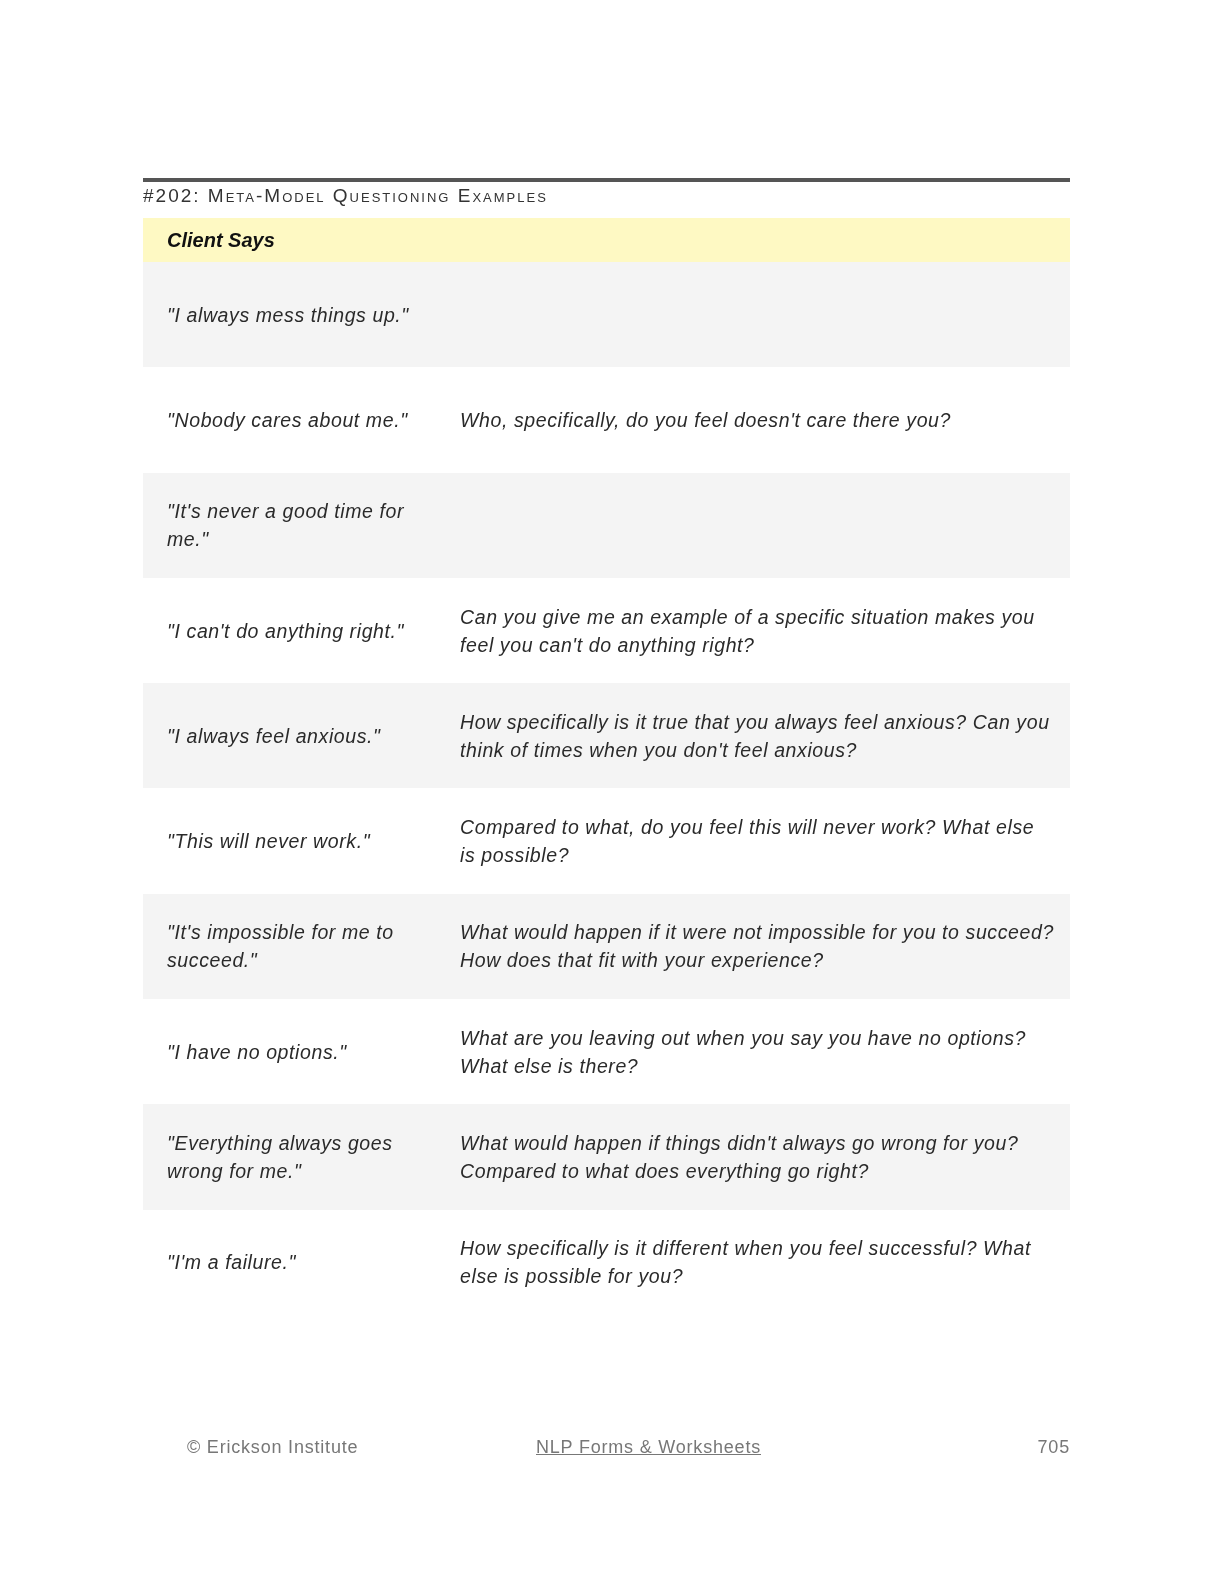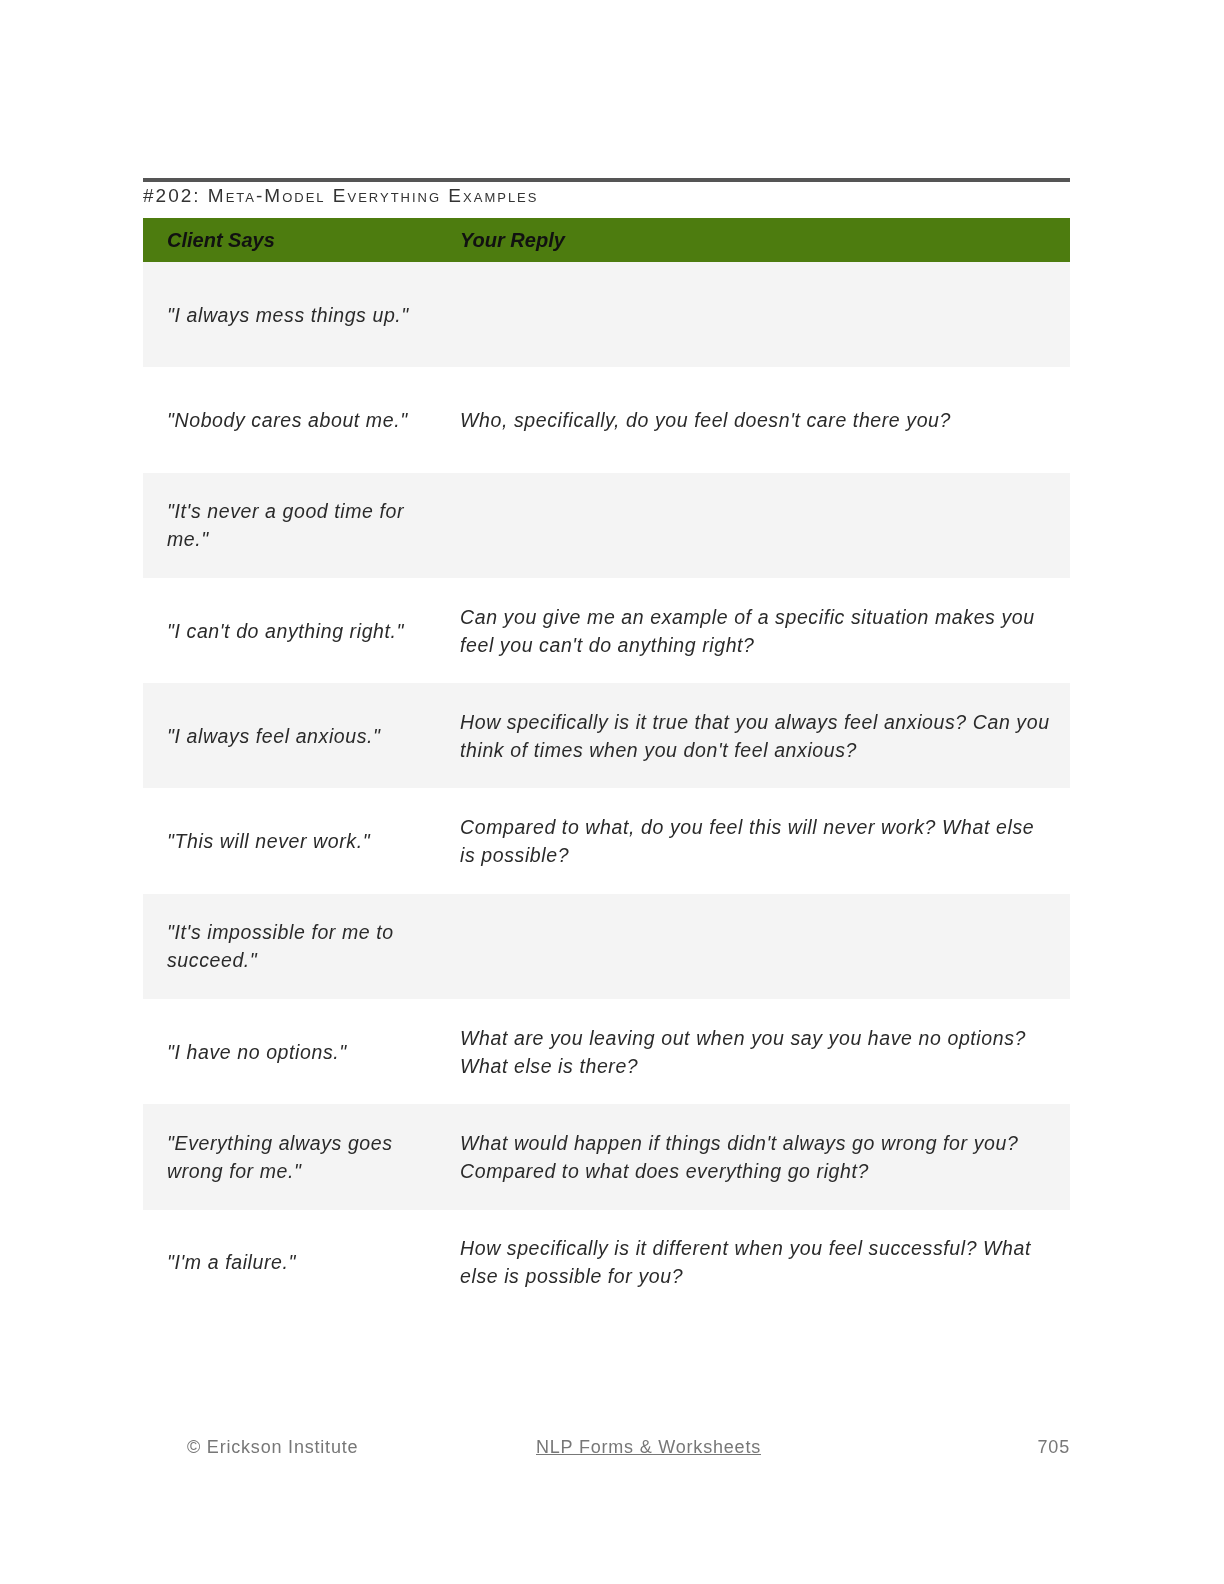--- a/index.html
+++ b/index.html
@@ -1,42 +1,41 @@
 <!DOCTYPE html>
 <html><head>
 <meta charset="utf-8">
 <style>
   html, body { margin:0; padding:0; background:#ffffff; }
   body { width:1224px; height:1584px; position:relative; font-family:"DejaVu Sans", sans-serif; color:#2a2a2a; }
   .topbar { position:absolute; left:143px; top:178px; width:927px; height:4px; background:#555555; }
   .title { position:absolute; left:143px; top:185px; font-size:19px; letter-spacing:2px; color:#333; font-family:"Liberation Sans", sans-serif; }
   .table { position:absolute; left:143px; top:218px; width:927px; }
-  .hdr { height:44px; background:#4d7c0f; display:flex; align-items:center; }
+  .hdr { height:44px; background:#fef9c3; display:flex; align-items:center; }
   .hdr span { font-weight:bold; font-style:italic; font-size:20px; color:#111; font-family:"Liberation Sans", sans-serif; }
   .c1 { width:293px; padding-left:24px; box-sizing:border-box; }
   .c2 { flex:1; padding-left:24px; padding-right:16px; box-sizing:border-box; }
   .row { height:105.3px; display:flex; align-items:center; }
   .row.shade { background:#f4f4f4; }
   .row span { font-style:italic; font-size:19.5px; line-height:28px; letter-spacing:0.6px; color:#2a2a2a; font-family:"Liberation Sans", sans-serif; }
   .row .c1 { padding-right:20px; }
   .footer { position:absolute; top:1437px; font-size:18px; color:#777; letter-spacing:0.8px; font-family:"Liberation Sans", sans-serif;margin-left:44px; }
 </style>
 </head>
 <body>
 
 <div class="topbar"></div>
 <div class="title">
   <span>#202:</span>
-  <span style="font-variant:small-caps;">Meta-Model Everything Examples</span>
+  <span style="font-variant:small-caps;">Meta-Model Questioning Examples</span>
 </div>
 
 <div class="table">
   <div class="hdr">
     <span class="c1">Client Says</span>
-    <span class="c2">Your Reply</span>
   </div>
   <div class="row shade">
       <span class="c1">"I always mess things up."</span>
     </div>
   <div class="row">
       <span class="c1">"Nobody cares about me."</span>
       <span class="c2">Who, specifically, do you feel doesn't care there you?</span>
     </div>
   <div class="row shade">
       <span class="c1">"It's never a good time for me."</span>
@@ -48,20 +47,21 @@
   <div class="row shade">
       <span class="c1">"I always feel anxious."</span>
       <span class="c2">How specifically is it true that you always feel anxious? Can you think of times when you don't feel anxious?</span>
     </div>
   <div class="row">
       <span class="c1">"This will never work."</span>
       <span class="c2">Compared to what, do you feel this will never work? What else is possible?</span>
     </div>
   <div class="row shade">
       <span class="c1">"It's impossible for me to succeed."</span>
+      <span class="c2">What would happen if it were not impossible for you to succeed? How does that fit with your experience?</span>
     </div>
   <div class="row">
       <span class="c1">"I have no options."</span>
       <span class="c2">What are you leaving out when you say you have no options? What else is there?</span>
     </div>
   <div class="row shade">
       <span class="c1">"Everything always goes wrong for me."</span>
       <span class="c2">What would happen if things didn't always go wrong for you? Compared to what does everything go right?</span>
     </div>
   <div class="row">

